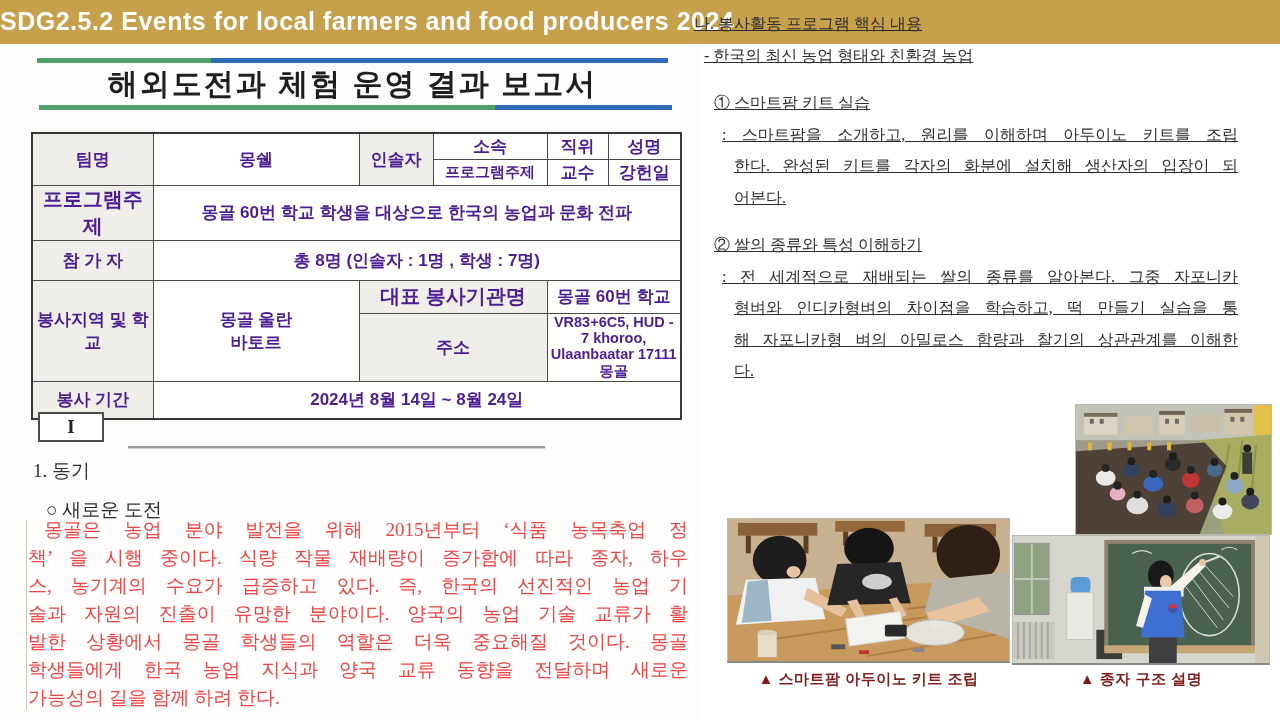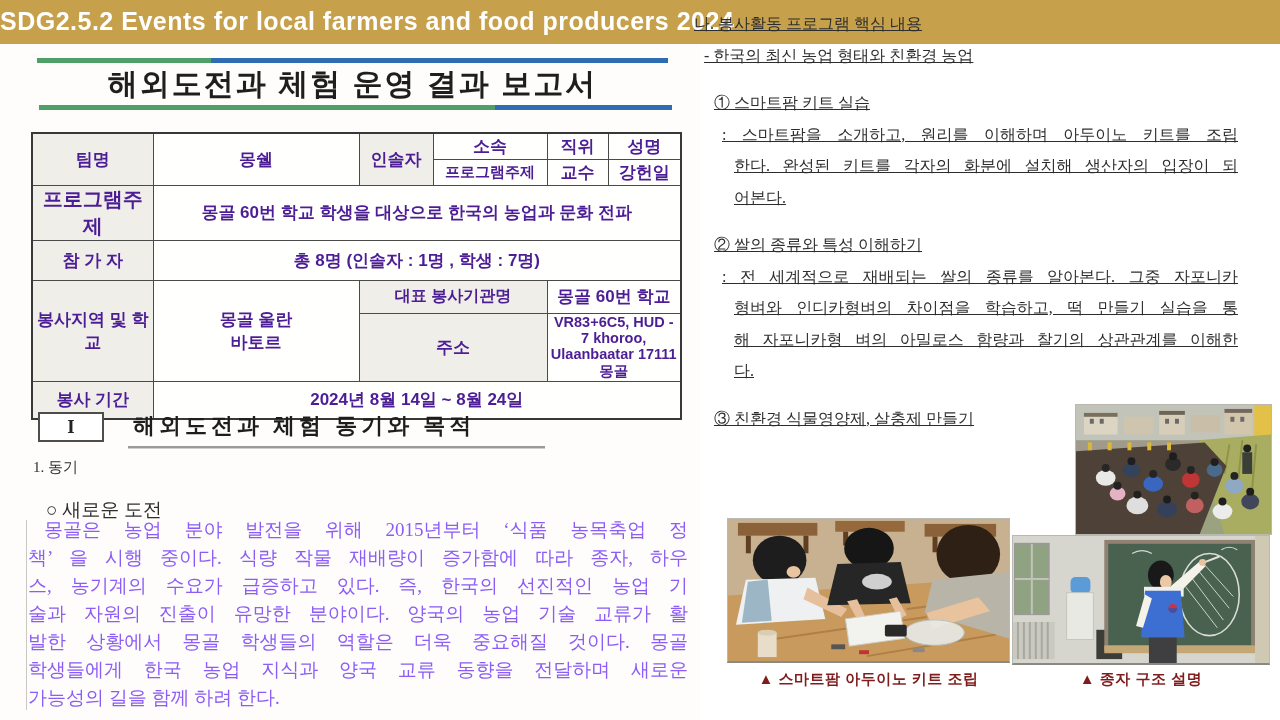--- a/index.html
+++ b/index.html
@@ -36,24 +36,24 @@
   
   #sec-box { left:38px; top:368px; width:66px; height:30px; border:2px solid #4d4d4d;
              background:#fff; text-align:center; line-height:26px; font-weight:bold;
              font-size:19px; font-family:"Liberation Serif", serif; color:#222; }
   #sec-head { left:133px; top:367px; font-weight:bold; font-size:22px; color:#1d1d1d;
               letter-spacing:4px; }
   #sec-underline { left:128px; top:402px; width:417px; height:3px;
                    background:linear-gradient(#9a9a9a 0 60%, #cfcfcf 60% 100%); }
 
   .serif { font-family:"Liberation Serif", serif; }
-  #motive  { left:33px; top:414px; font-size:15px; color:#2e2e2e; }
+  #motive  { left:33px; top:414px; font-size:19px; color:#2e2e2e; }
   #subitem { left:46px; top:453px; font-size:19px; color:#2e2e2e; }
 
-  #para { left:28px; top:472px; width:660px; font-size:19px; color:#8b5cf6; }
+  #para { left:28px; top:472px; width:660px; font-size:19px; color:#ef4444; }
   #para .p-line { line-height:28px; height:28px; text-align:justify; text-align-last:justify;
                   white-space:nowrap; }
   #para .p-line.first { text-indent:16px; }
   #para .p-line.last  { text-align:left; text-align-last:auto; }
   #scan-edge { left:26px; top:476px; width:1px; height:190px; background:#c9c9c3; }
 
   
   #rcol { left:694px; top:8px; width:544px; font-family:"Liberation Serif", serif;
           font-size:16px; color:#2d2d2d;text-decoration:underline; }
   #rcol .r-line { line-height:31.5px; height:31.5px; white-space:nowrap; }
@@ -116,36 +116,35 @@
       <td class="lbl" style="font-size:20px">프로그램주제</td>
       <td colspan="5" class="val">몽골 60번 학교 학생을 대상으로 한국의 농업과 문화 전파</td>
     </tr>
     <tr style="height:40px">
       <td class="lbl">참 가 자</td>
       <td colspan="5" class="val">총 8명 (인솔자 : 1명 , 학생 : 7명)</td>
     </tr>
     <tr style="height:33px">
       <td rowspan="2" class="lbl">봉사지역 및 학교</td>
       <td rowspan="2" class="val" style="padding:0 58px">몽골 울란바토르</td>
-      <td colspan="2" class="lbl" style="font-size:16px">대표 봉사기관명</td>
+      <td colspan="2" class="lbl" style="font-size:20px">대표 봉사기관명</td>
       <td colspan="2" class="val">몽골 60번 학교</td>
     </tr>
     <tr style="height:47px">
       <td colspan="2" class="lbl">주소</td>
       <td colspan="2" class="val" style="font-size:14.5px">VR83+6C5, HUD - 7 khoroo, Ulaanbaatar 17111 몽골</td>
     </tr>
     <tr style="height:38px">
       <td class="lbl">봉사 기간</td>
       <td colspan="5" class="val">2024년  8월 14일 ~   8월  24일</td>
     </tr>
   </tbody>
     </table>
 
   <div id="sec-box" class="abs">I</div>
-  <div id="sec-head" class="abs">해외도전과 체험 동기와 목적</div>
   <div id="sec-underline" class="abs"></div>
 
   <div id="motive" class="abs serif">1. 동기</div>
   <div id="subitem" class="abs serif">○ 새로운  도전</div>
 
   <div id="scan-edge" class="abs"></div>
   <div id="para" class="abs serif">
     <div class="p-line first">몽골은 농업 분야 발전을 위해 2015년부터 ‘식품 농목축업 정</div>
     <div class="p-line">책’ 을 시행 중이다. 식량 작물 재배량이 증가함에 따라 종자, 하우</div>
     <div class="p-line">스, 농기계의 수요가 급증하고 있다. 즉, 한국의 선진적인 농업 기</div>
@@ -161,21 +160,20 @@
   <div class="r-line i1">- 한국의 최신 농업 형태와 친환경 농업</div>
   <div class="r-line i2">① 스마트팜 키트 실습</div>
   <div class="r-line i3 just">: 스마트팜을 소개하고, 원리를 이해하며 아두이노 키트를 조립</div>
   <div class="r-line i4 just">한다. 완성된 키트를 각자의 화분에 설치해 생산자의 입장이 되</div>
   <div class="r-line i4">어본다.</div>
   <div class="r-line i2">② 쌀의 종류와 특성 이해하기</div>
   <div class="r-line i3 just">: 전 세계적으로 재배되는 쌀의 종류를 알아본다. 그중 자포니카</div>
   <div class="r-line i4 just">형벼와 인디카형벼의 차이점을 학습하고, 떡 만들기 실습을 통</div>
   <div class="r-line i4 just">해 자포니카형 벼의 아밀로스 함량과 찰기의 상관관계를 이해한</div>
   <div class="r-line i4">다.</div>
-  <div class="r-line i2">③ 친환경 식물영양제, 살충제 만들기</div>
 </div>
 
 <div id="photo-field" class="photo">
   <svg viewBox="0 0 197 131" preserveAspectRatio="none">
     <rect x="0" y="0" width="197" height="131" fill="#9aa27f"></rect>
     <rect x="0" y="0" width="197" height="36" fill="#c2c4ba"></rect>
     <rect x="8" y="8" width="34" height="22" fill="#ddd5c4"></rect>
       <rect x="8" y="8" width="34" height="4" fill="#7a6f5f"></rect>
     <rect x="48" y="12" width="30" height="18" fill="#cfc4ae"></rect>
     <rect x="84" y="6" width="26" height="24" fill="#d8cdb8"></rect>

